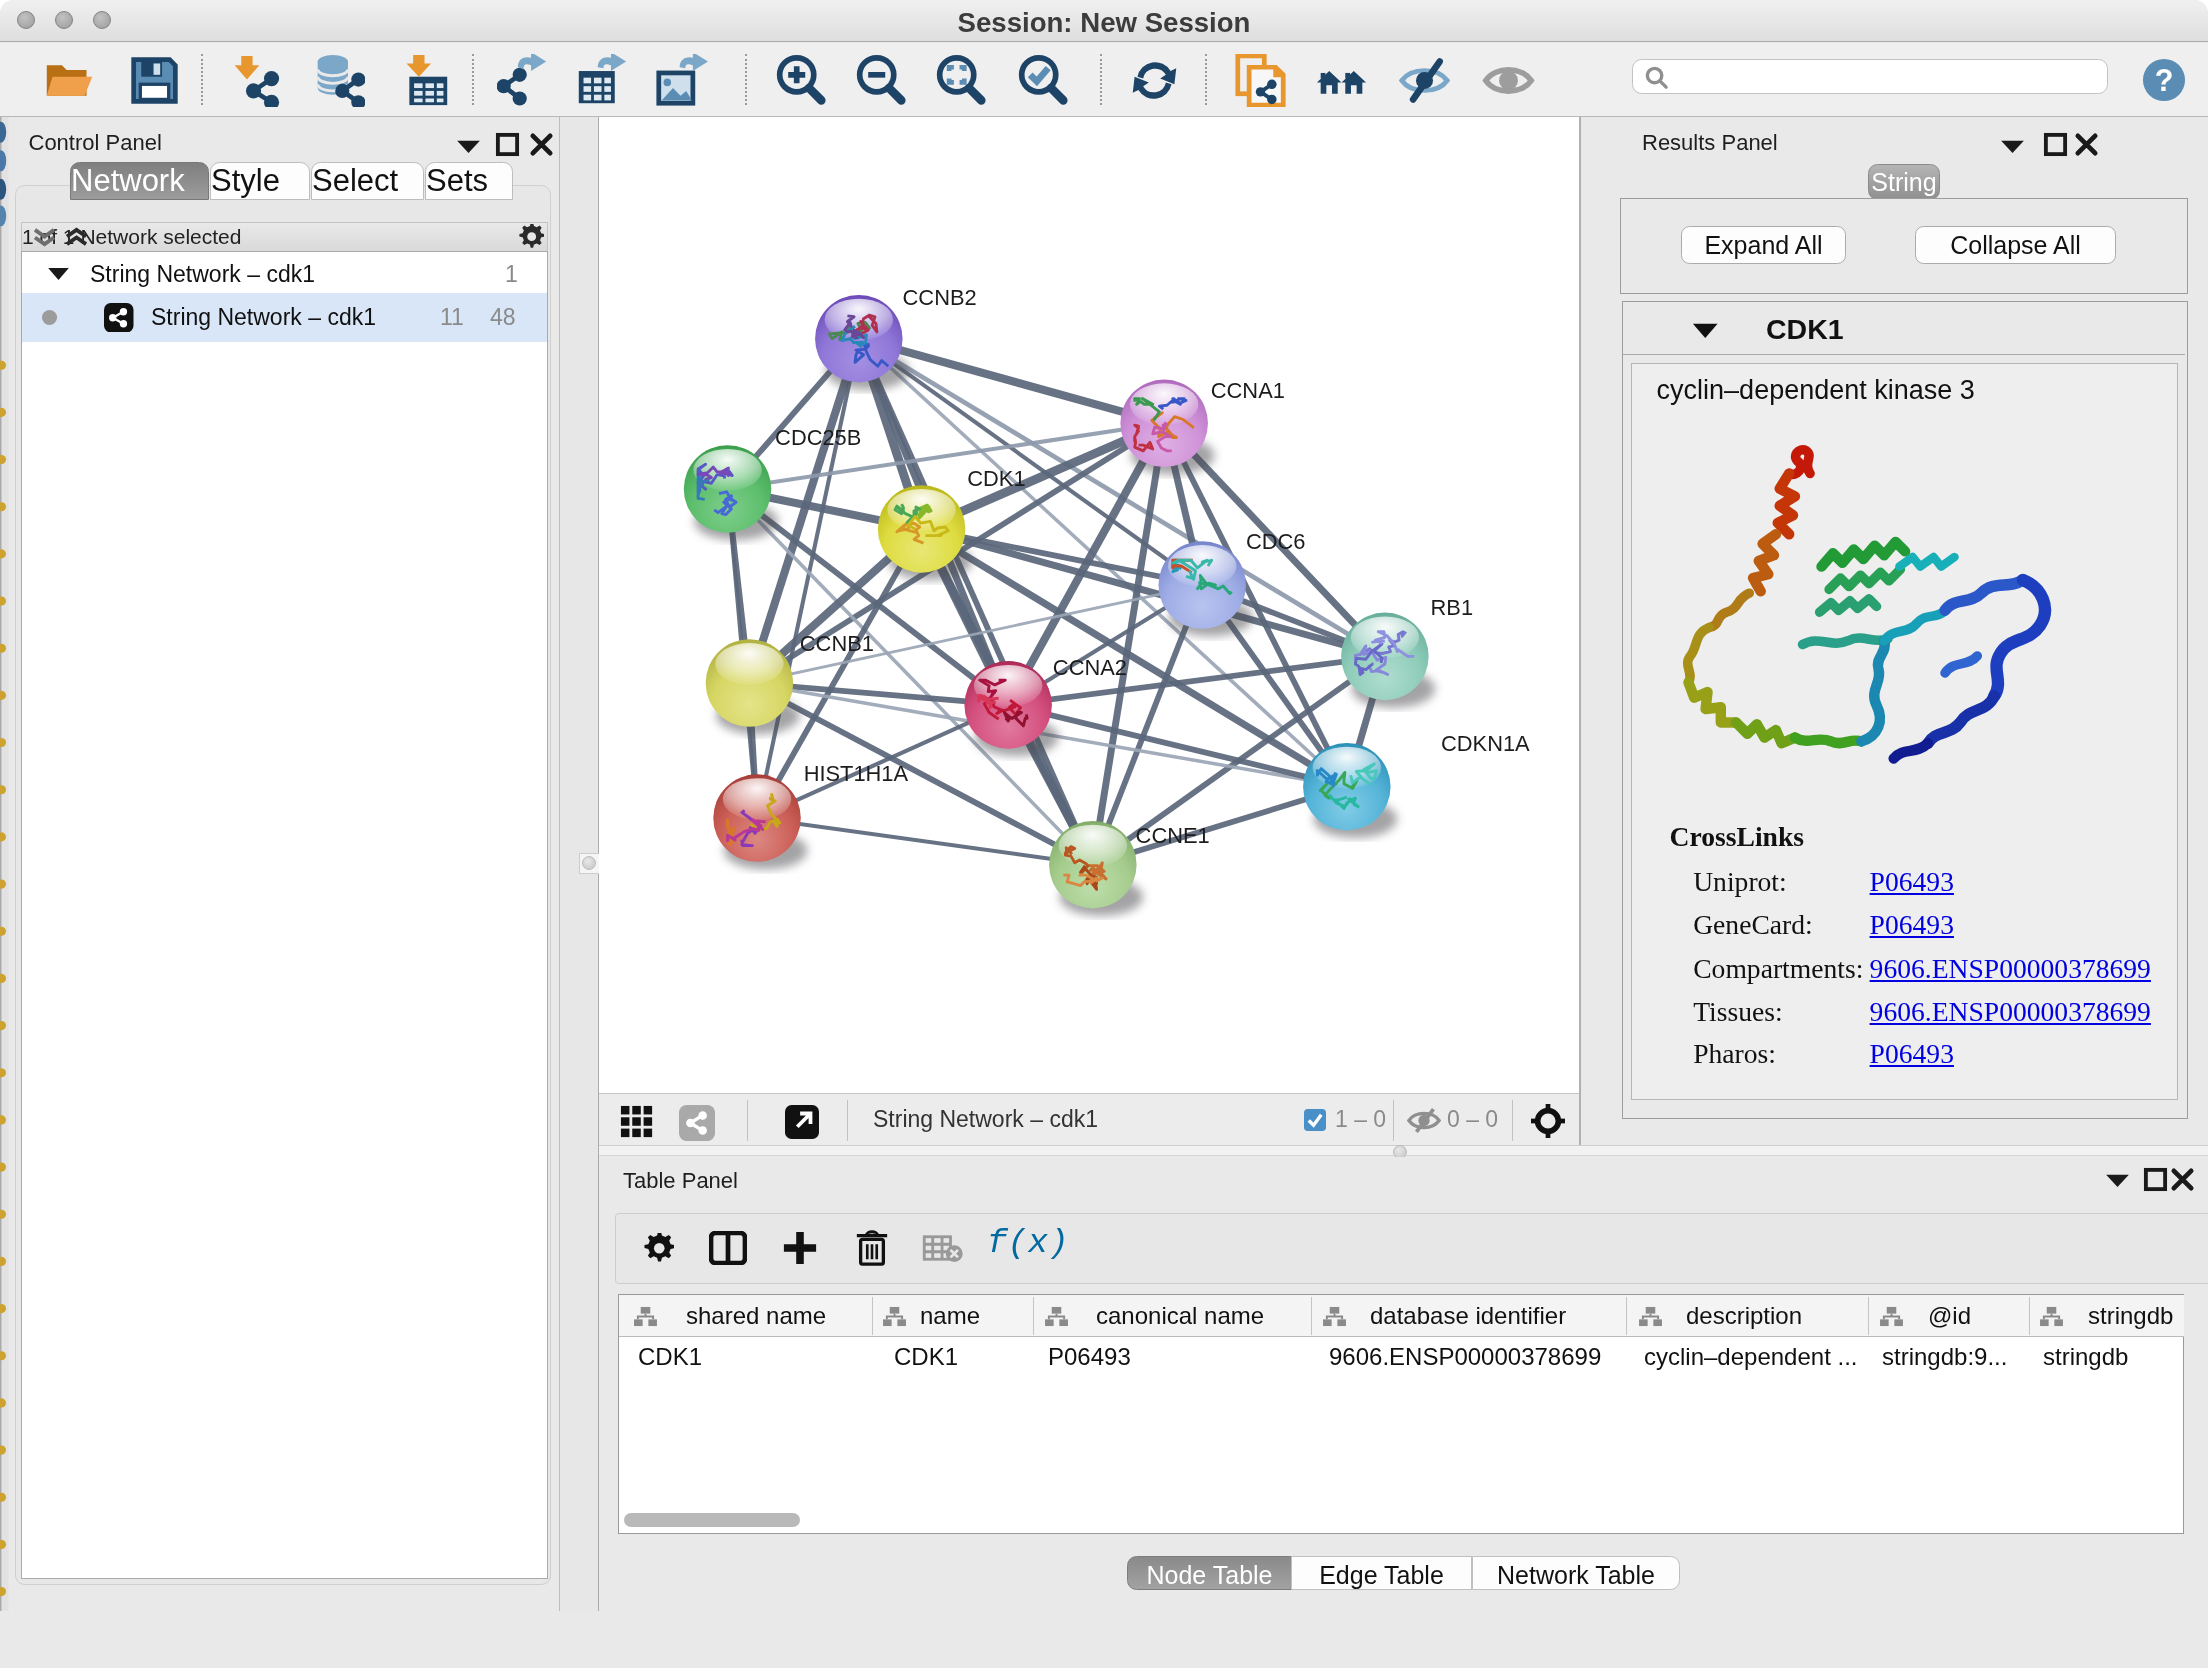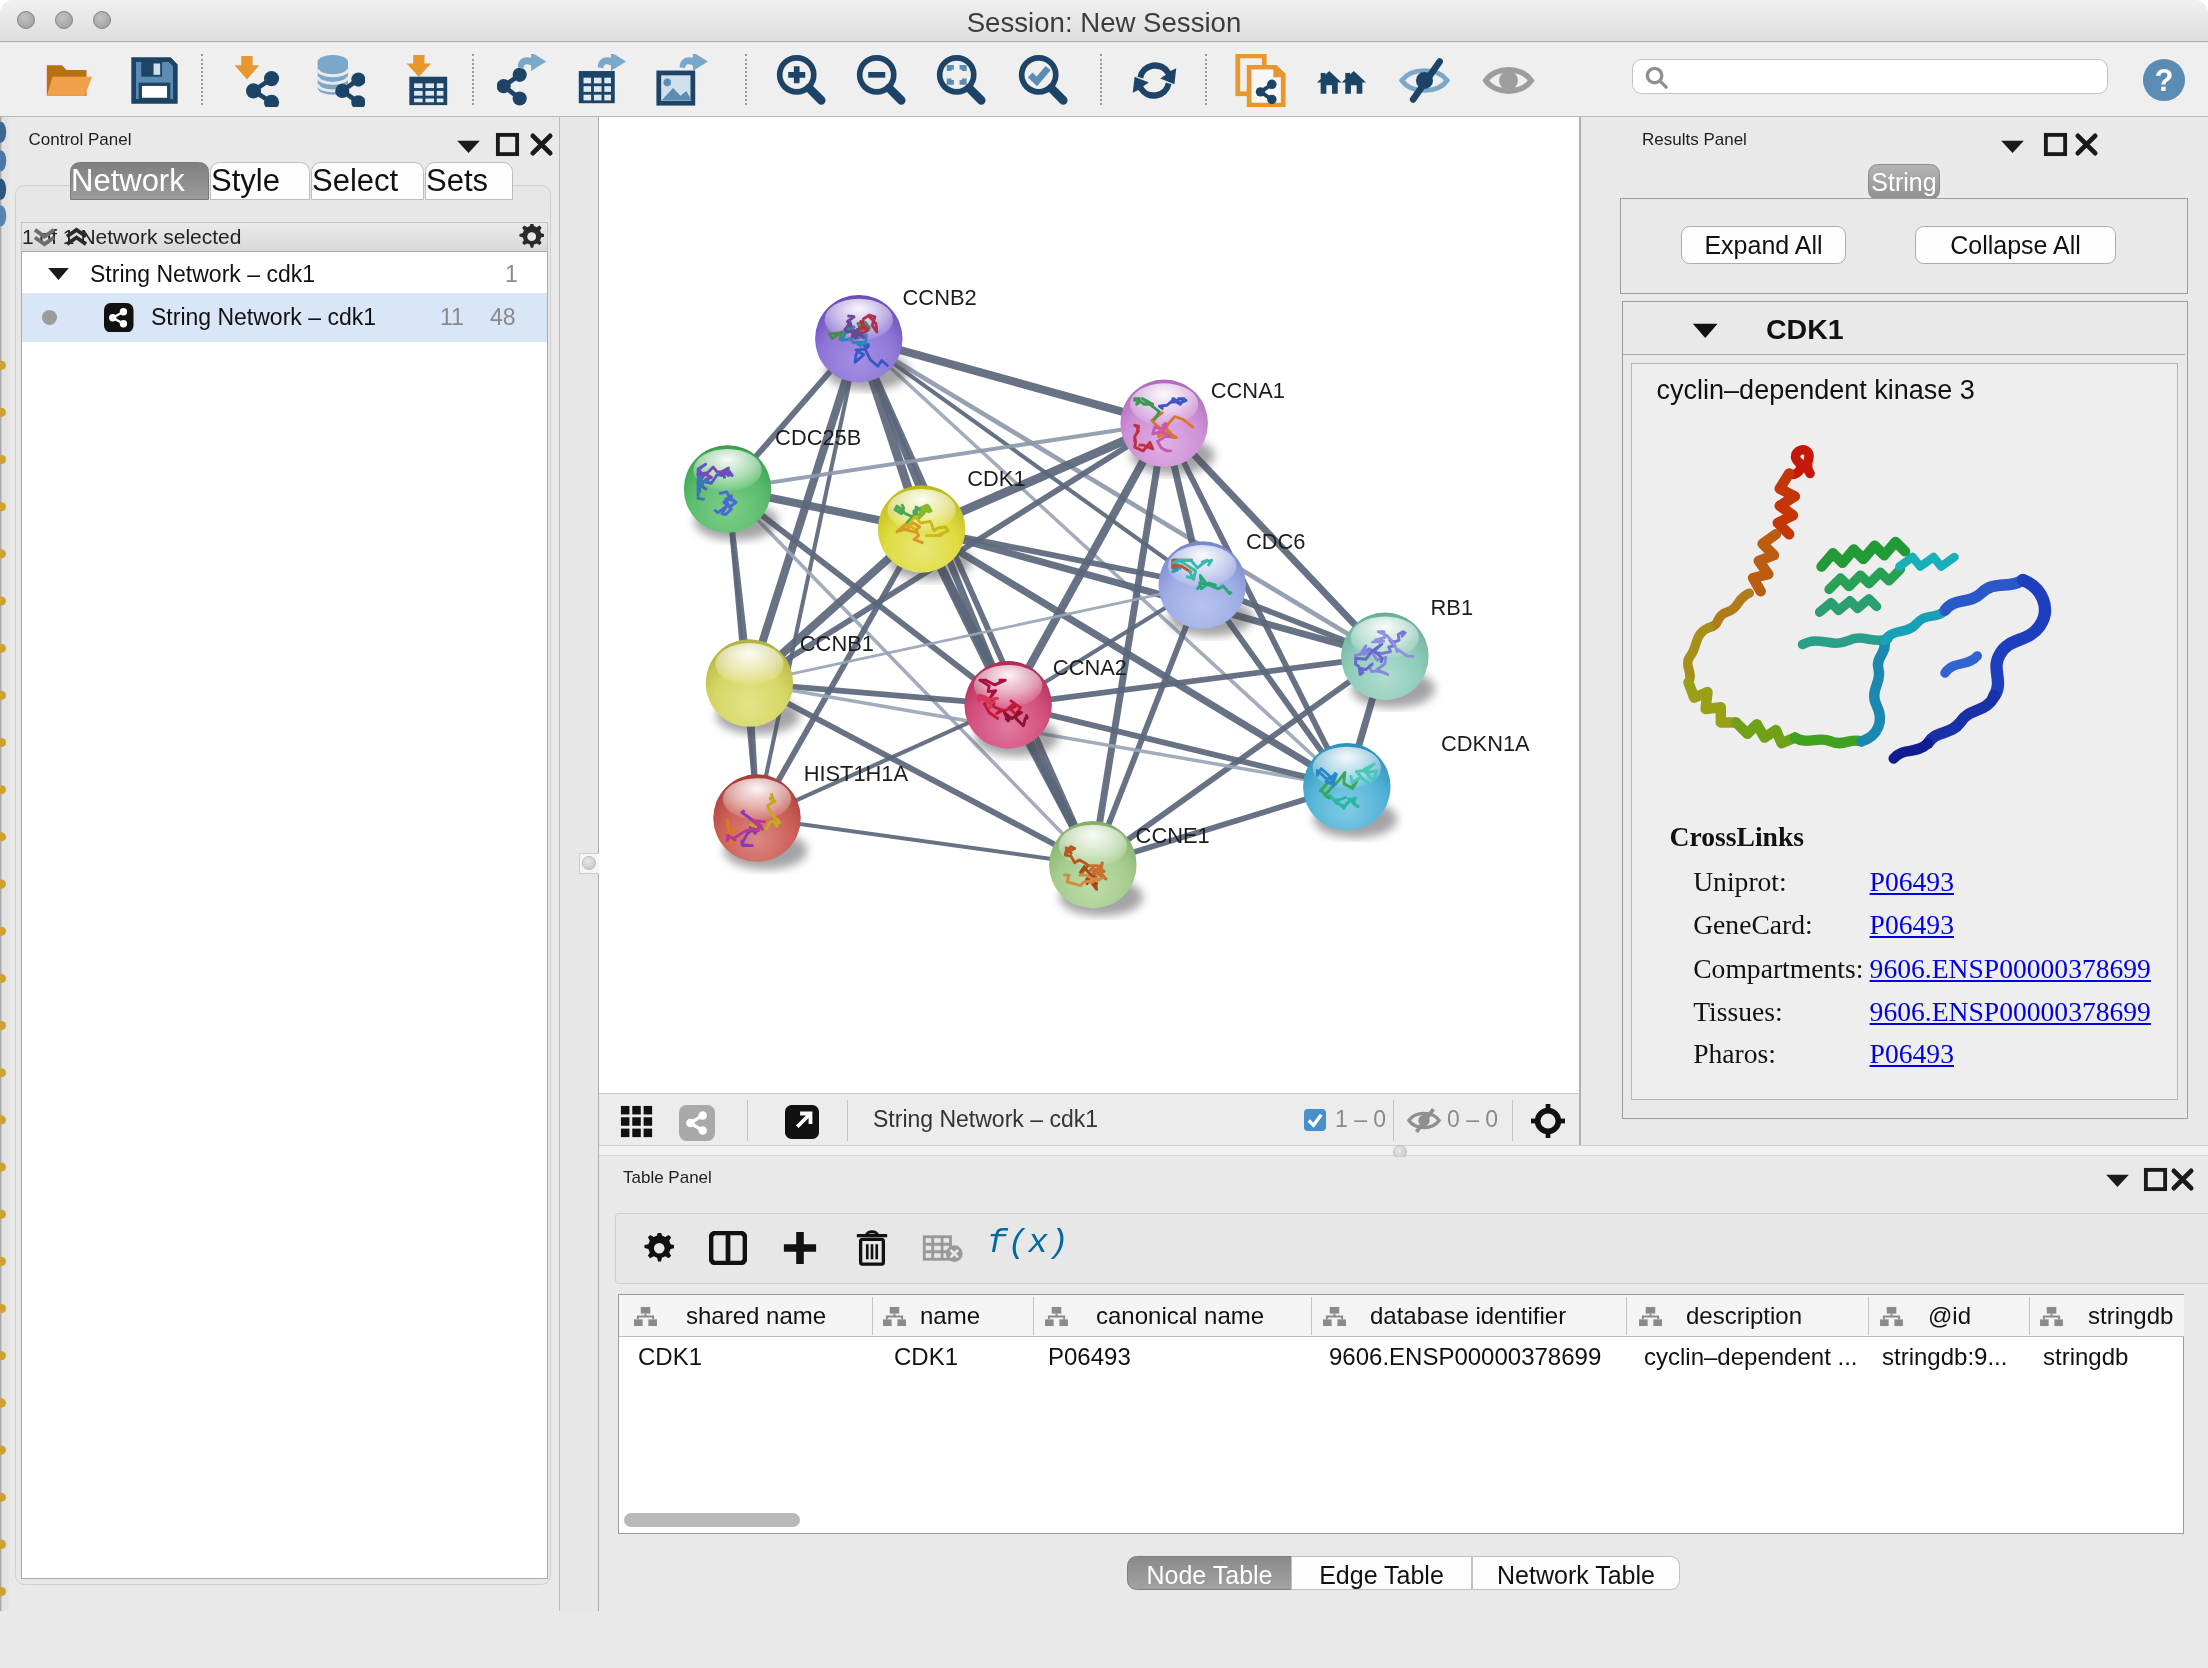--- a/index.html
+++ b/index.html
@@ -2,28 +2,28 @@
 <html style="font-size:15px"><head>
 <meta charset="utf-8">
 <style>
 *{margin:0;padding:0;box-sizing:border-box}
 html,body{width:2208px;height:1668px;background:#fff;font-family:"Liberation Sans",sans-serif;overflow:hidden}
 .abs{position:absolute}
 .win{position:absolute;left:0;top:0;width:2208px;height:1668px;background:#e9e9e9;border-radius:13.3px 13.3px 0 0;overflow:hidden}
 
 .titlebar{position:absolute;left:0;top:0;width:2208px;height:42px;background:linear-gradient(#f0f0f0,#dedede);border-bottom:1px solid #ababab;border-radius:13.3px 13.3px 0 0}
 .tl{position:absolute;top:11.4px;width:18px;height:18px;border-radius:50%;background:radial-gradient(circle at 40% 35%,#c2c2c2,#9b9b9b);border:1px solid #838383}
-.title{position:absolute;top:6.7px;left:0;width:2208px;text-align:center;font-size:27.6px;font-weight:normal;color:#3c3c3c}
+.title{position:absolute;top:6.7px;left:0;width:2208px;text-align:center;font-size:27.6px;font-weight:bold;color:#3c3c3c}
 
 .toolbar{position:absolute;left:0;top:43px;width:2208px;height:74px;background:#efefef;border-bottom:1px solid #b8b8b8}
 .tsep{position:absolute;top:11.4px;height:51px;width:0;border-left:2.9px dotted #9a9a9a}
 .ticon{position:absolute;top:10.5px;width:53px;height:53px}
 .searchbox{position:absolute;left:1632px;top:16px;width:476px;height:35px;background:#fff;border:1.9px solid #c3c3c3;border-radius:9.5px}
 
-.panel-title{font-size:17px;color:#1e1e1e}
+.panel-title{font-size:22px;color:#1e1e1e}
 
 .cp{position:absolute;left:0;top:117px;width:569px;height:1494px;background:#e9e9e9}
 .tab{position:absolute;top:45px;height:38px;border:1px solid #bdbdbd;background:#fdfdfd;color:#111;font-size:31px;text-align:left;line-height:36px;border-radius:9.5px 9.5px 0 0}
 .tab.sel{background:linear-gradient(#7f7f7f,#9c9c9c);color:#fff;border-color:#787878}
 .cp-box{position:absolute;left:15px;top:68px;width:536px;height:1400px;background:#e7e7e7;border:1.9px solid #cfcfcf;border-radius:9.5px}
 .cp-head{position:absolute;left:21px;top:105px;width:527px;height:29.5px;background:linear-gradient(#e9e9e9,#d9d9d9);border:1px solid #c2c2c2;font-size:21px;color:#222;text-align:left;line-height:27.6px}
 .cp-tree{position:absolute;left:21px;top:134px;width:527px;height:1328px;background:#fff;border:1px solid #aaa}
 .trow1{position:absolute;left:0;top:2.9px;width:525px;height:38px;font-size:23px;color:#111;line-height:38px}
 .trow2{position:absolute;left:0;top:41px;width:525px;height:49px;background:#d9e6f8;font-size:23px;color:#111;line-height:49px}
 .cnt{position:absolute;color:#8a8a8a;font-size:23px}

